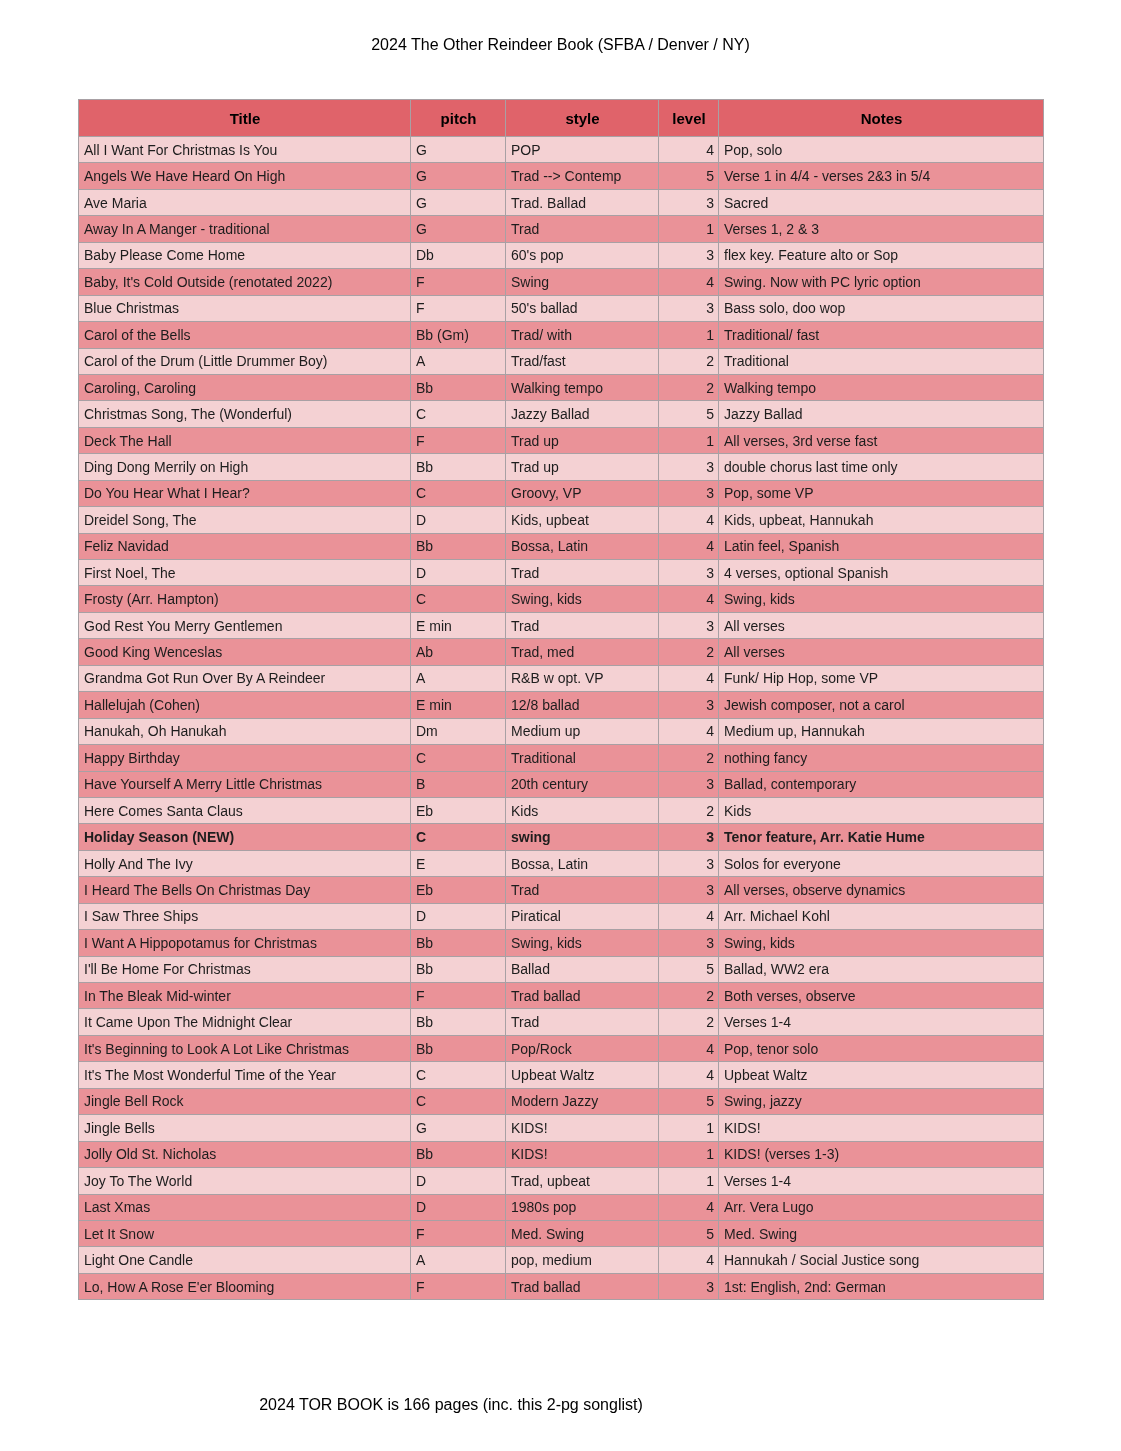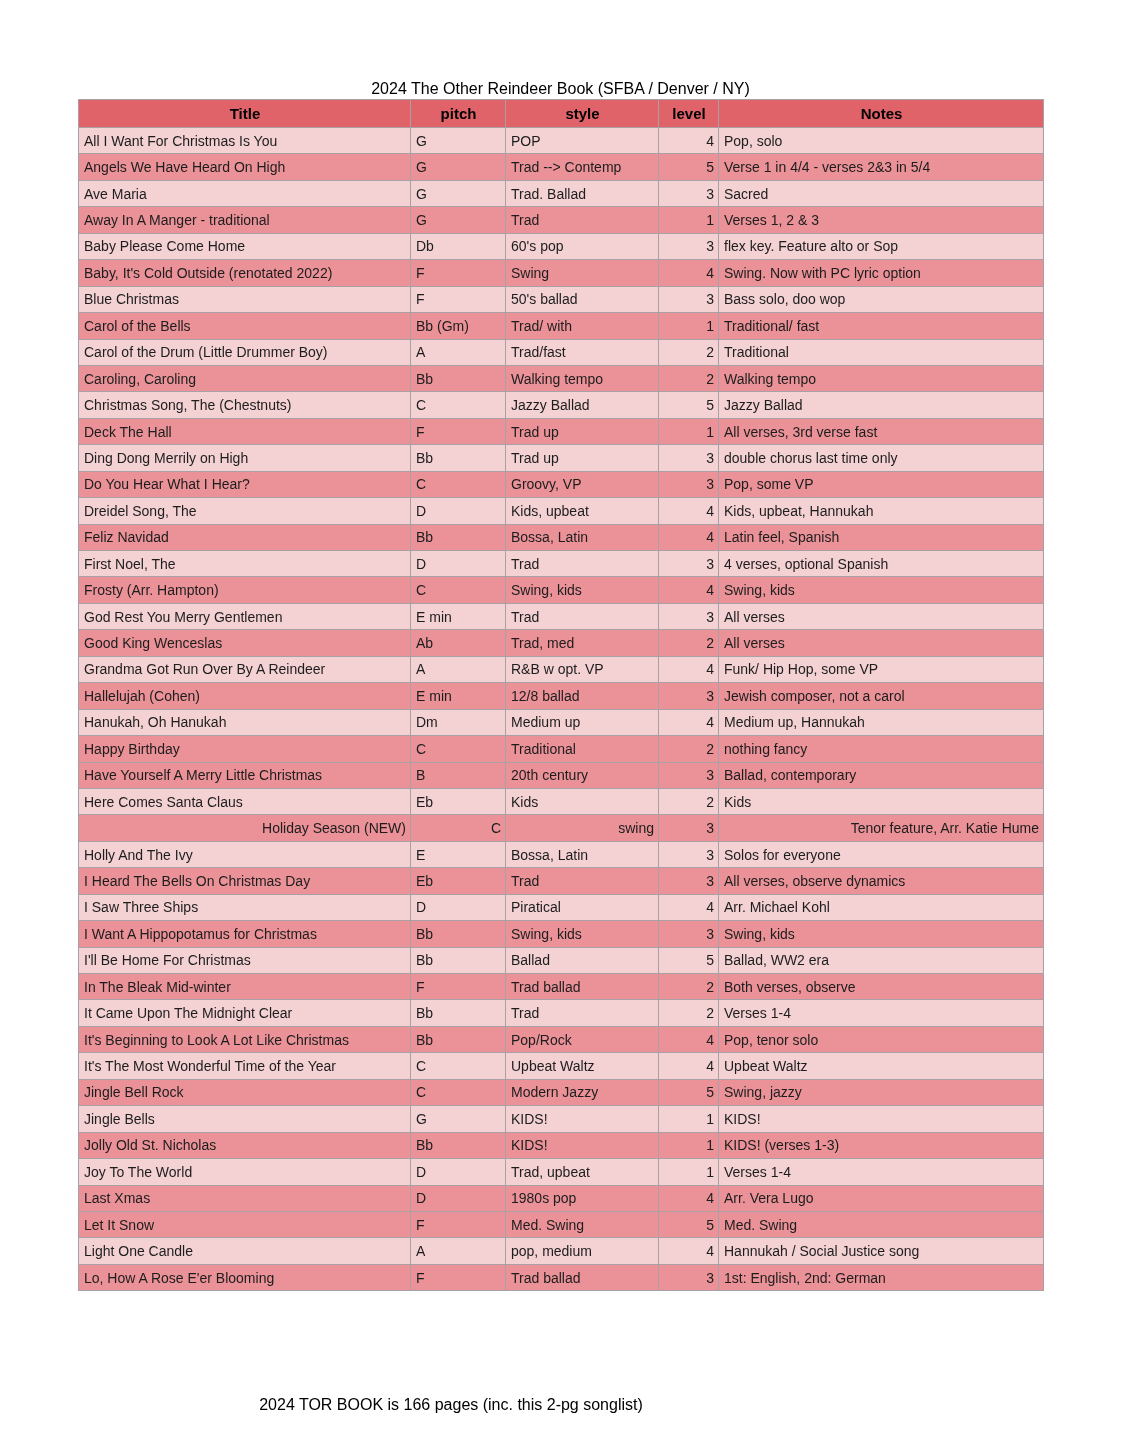--- a/index.html
+++ b/index.html
@@ -10,21 +10,20 @@
     color: var(--text, #1d1d1d);
     position: relative;
     overflow: hidden;
   }
   .page-title {
     position: absolute;
     top: 36px; left: 0; width: 1121px;
     text-align: center;
     font-size: 16px;
     color: #000;
-    margin-top: 44px;
   }
   .songlist-wrap {
     position: absolute;
     top: 99px; left: 78px;
   }
   table.songlist {
     border-collapse: collapse;
     table-layout: fixed;
     width: 965px;
   }
@@ -33,28 +32,28 @@
     font-size: 14px;
     white-space: nowrap;
     overflow: hidden;
     padding: 0 4px 0 5px;
     vertical-align: middle;
   }
   table.songlist th {
     background: var(--header-bg, #e0636a);
     font-weight: bold;
     font-size: 15px;
-    height: 28px;
+    height: 37px;
     text-align: center;
     color: #000;
   }
   table.songlist td { height: 26.45px; }
   tr.row-light td { background: var(--row-light, #f4d1d3); }
   tr.row-dark  td { background: var(--row-dark, #ea9298); }
-  tr.row-bold  td { font-weight: normal; text-align: right; }
+  tr.row-bold  td { font-weight: bold; }
   td.cell-level { text-align: right; padding-right: 4px; }
   .page-footer {
     position: absolute;
     top: 1396px; left: 0; width: 902px;
     text-align: center;
     font-size: 16px;
     color: #000;
   }
 </style>
 </head>
@@ -145,21 +144,21 @@
           <td class="cell-notes">Traditional</td>
         </tr>
         <tr class="row-dark">
           <td class="cell-title">Caroling, Caroling</td>
           <td class="cell-pitch">Bb</td>
           <td class="cell-style">Walking tempo</td>
           <td class="cell-level">2</td>
           <td class="cell-notes">Walking tempo</td>
         </tr>
         <tr class="row-light">
-          <td class="cell-title">Christmas Song, The (Chestnuts)</td>
+          <td class="cell-title">Christmas Song, The (Wonderful)</td>
           <td class="cell-pitch">C</td>
           <td class="cell-style">Jazzy Ballad</td>
           <td class="cell-level">5</td>
           <td class="cell-notes">Jazzy Ballad</td>
         </tr>
         <tr class="row-dark">
           <td class="cell-title">Deck The Hall</td>
           <td class="cell-pitch">F</td>
           <td class="cell-style">Trad up</td>
           <td class="cell-level">1</td>

